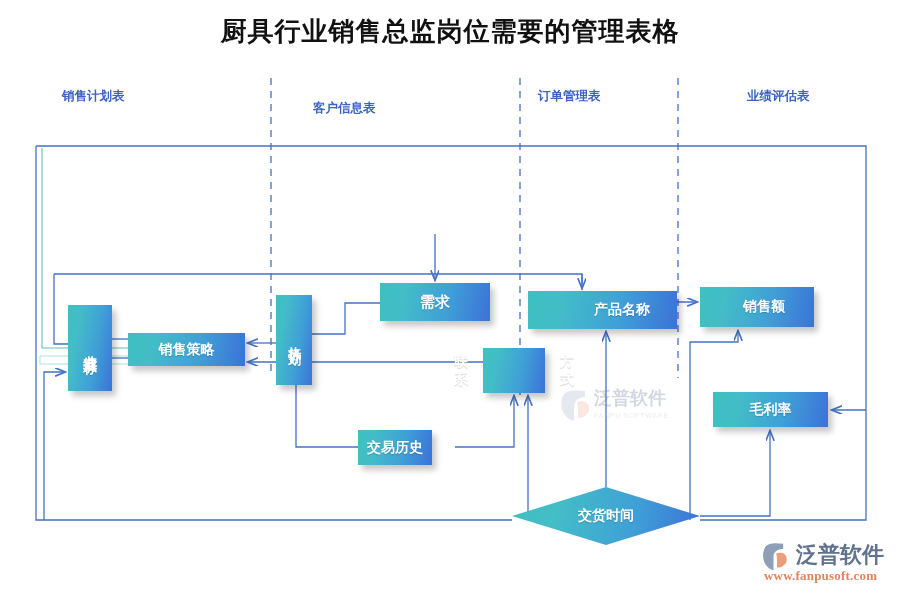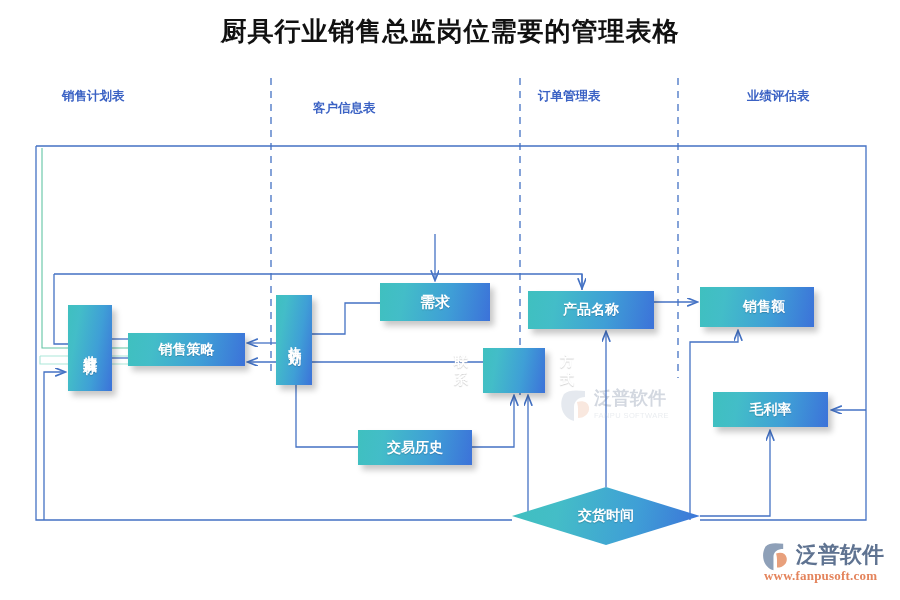--- a/index.html
+++ b/index.html
@@ -166,37 +166,37 @@
   </svg>
 
   <div class="lane-label" style="left:62px;top:88px;">销售计划表</div>
   <div class="lane-label" style="left:313px;top:88px;margin-top:12px;">客户信息表</div>
   <div class="lane-label" style="left:538px;top:88px;">订单管理表</div>
   <div class="lane-label" style="left:703px;top:88px;margin-left:44px;">业绩评估表</div>
 
 
   <div class="node" style="left:380px;top:283px;width:110px;height:38px;font-size:15px;">需求</div>
 
-  <div class="node" style="left:528px;top:291px;width:126px;height:38px;font-size:14px;">产品名称</div>
+  <div class="node" style="left:528px;top:291px;width:110px;height:38px;font-size:14px;padding-left:39px;">产品名称</div>
 
   <div class="node" style="left:700px;top:287px;width:100px;height:40px;font-size:14px;padding-left:14px;">销售额</div>
 
   <div class="node vert" style="left:68px;top:305px;width:44px;height:86px;font-size:14px;">业绩目标</div>
 
   <div class="node" style="left:128px;top:333px;width:117px;height:33px;font-size:14px;">销售策略</div>
 
   <div class="node vert" style="left:276px;top:295px;width:36px;height:90px;font-size:13px;">执行计划</div>
 
   <div class="node two-line" style="left:483px;top:348px;width:62px;height:45px;font-size:14px;">
     <span>联系</span>
       <br>
     <span>方式</span>
   </div>
 
-  <div class="node" style="left:358px;top:430px;width:114px;height:35px;font-size:14px;">交易历史</div>
+  <div class="node" style="left:358px;top:430px;width:74px;height:35px;font-size:14px;">交易历史</div>
 
   <div class="node" style="left:713px;top:392px;width:115px;height:35px;font-size:14px;">毛利率</div>
 
   <div class="diamond" style="left:512px;top:487px;width:188px;height:58px;font-size:14px;">
     <span class="dshape"></span>
     <span class="dlabel">交货时间</span>
   </div>
 
   <div class="wm-center">
     <svg width="115" height="40" viewBox="0 0 115 40" xmlns="http://www.w3.org/2000/svg">

